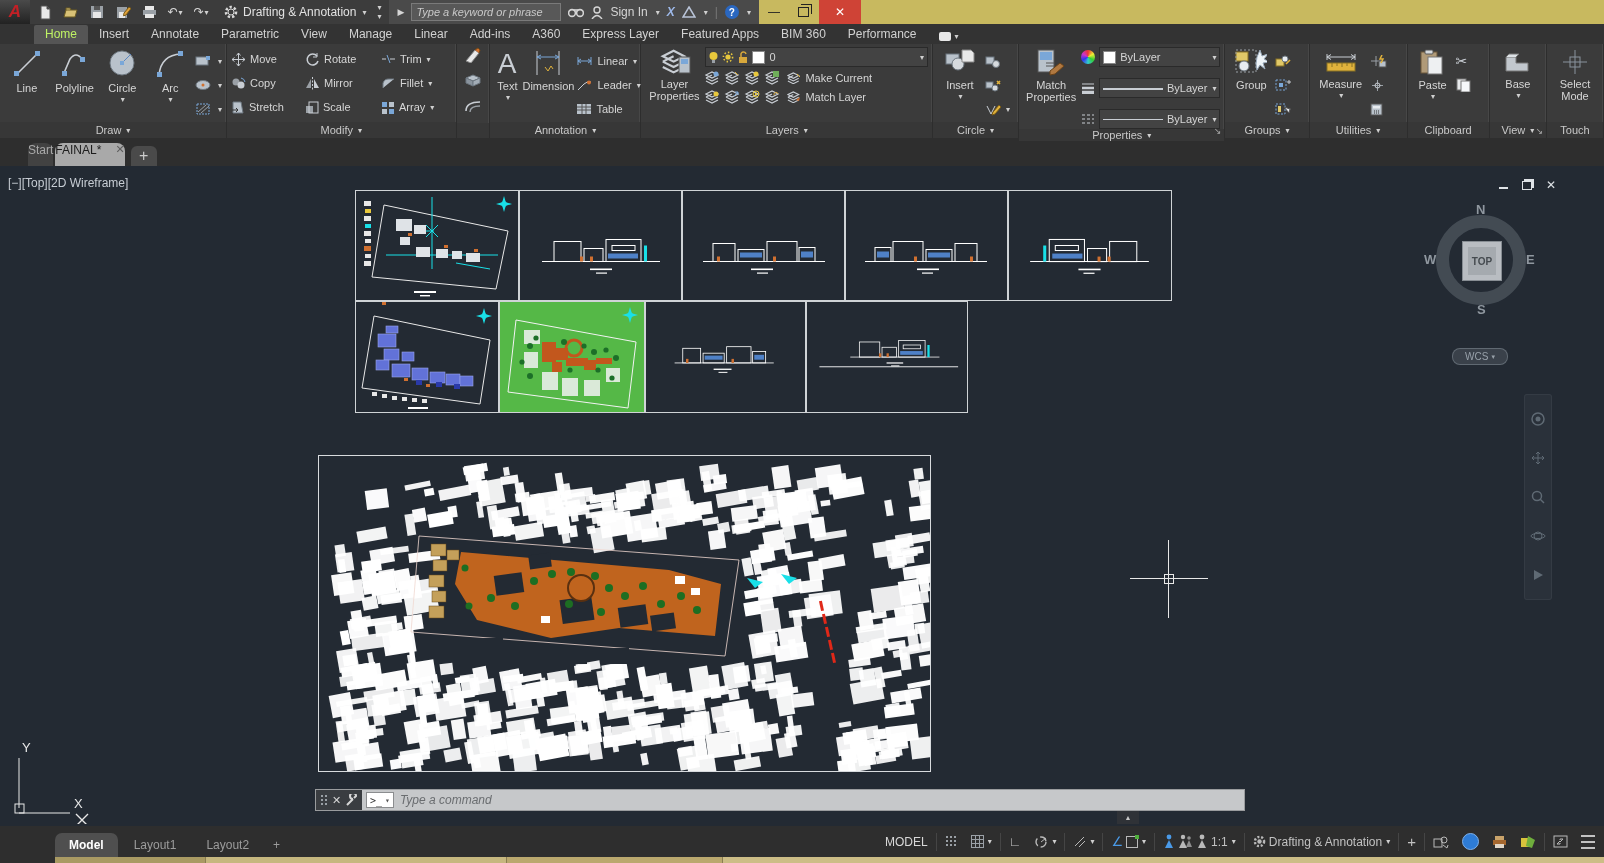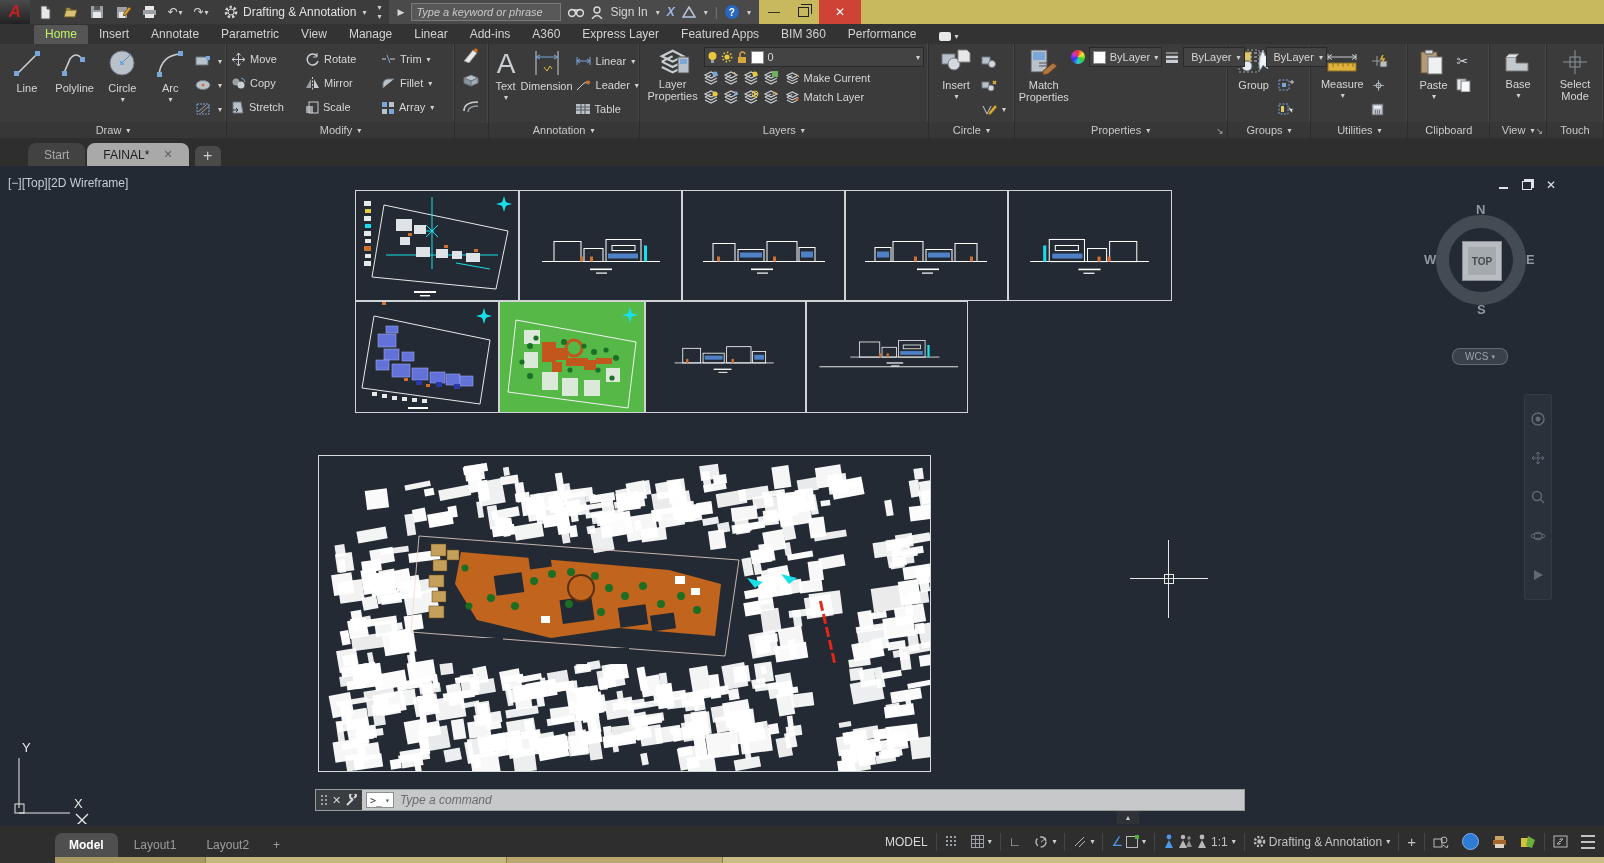--- a/index.html
+++ b/index.html
@@ -34,21 +34,21 @@
   .big{display:flex;flex-direction:column;align-items:center;width:52px;padding-top:2px;color:#d6d6d6;font-size:11px;text-align:center;line-height:12px}
   .big svg{margin-bottom:3px}
   .srow{display:flex;align-items:center;gap:4px;height:24px;color:#d6d6d6;font-size:11px;white-space:nowrap}
   .scol{display:flex;flex-direction:column;justify-content:space-between;height:72px;padding-top:2px}
   .combo{display:flex;align-items:center;background:#434343;border:1px solid #2a2a2a;height:18px;
     color:#d6d6d6;font-size:11px;padding:0 3px;gap:4px}
   .sw{width:11px;height:11px;background:#fff;border:1px solid #888}
   .launcher{position:absolute;right:3px;bottom:2px;color:#aaa;font-size:9px}
   
   #filetabs{height:28px;background:#2e2e2e;display:flex;align-items:flex-end;padding-left:28px;gap:2px}
-  .ftab{height:23px;display:flex;align-items:center;gap:14px;padding:0 16px;font-size:12px;
+  .ftab{height:23px;display:flex;align-items:flex-start;gap:14px;padding:0 0;font-size:12px;
     border-radius:8px 8px 0 0}
   .ftab.start{background:#424242;color:#a9a9a9}
   .ftab.active{background:#a9a9a9;color:#1d1d1d}
   .ftclose{color:#5c5c5c;font-size:11px}
   .fplus{height:20px;width:26px;background:#4a4a4a;border-radius:6px 6px 0 0;color:#ccc;
     display:flex;align-items:center;justify-content:center;margin-left:4px}
   
   #canvas{position:relative;height:660px;background:#232a33;overflow:hidden}
   #vplabel{left:8px;top:10px;color:#c7cdd4;font-size:12px}
   #winctl{right:48px;top:12px;display:flex;gap:14px;color:#dfe3e7;align-items:center}
@@ -606,21 +606,21 @@
     <div class="pbody">
       <div class="big" style="width:56px">
         <svg width="30" height="27">
             <rect x="2" y="1" width="16" height="22" fill="#b9c2cb" stroke="#555"></rect>
             <rect x="4" y="3" width="12" height="8" fill="#7aa7d8"></rect>
             <path d="M10,14 h8 M10,17 h8" stroke="#555"></path>
             <path d="M14,22 l10,-8 4,3 -9,8 -5,1 z" fill="#b07840" stroke="#6a4318"></path>
           </svg>
         <span>Match Properties</span>
         </div>
-      <div style="display:flex;flex-direction:row;gap:3px;flex:1">
+      <div style="display:flex;flex-direction:column;gap:11px;flex:1">
         <div style="display:flex;align-items:center;gap:4px">
           <span style="width:14px;height:14px;border-radius:50%;background:conic-gradient(#e33,#ee3,#3c3,#3cc,#33e,#c3c,#e33)"></span>
           <div class="combo" style="flex:1">
             <span class="sw"></span>
               <span>ByLayer</span>
             <span class="dd" style="margin-left:auto">▾</span>
             </div>
         </div>
         <div style="display:flex;align-items:center;gap:4px">
           <svg width="14" height="12">

